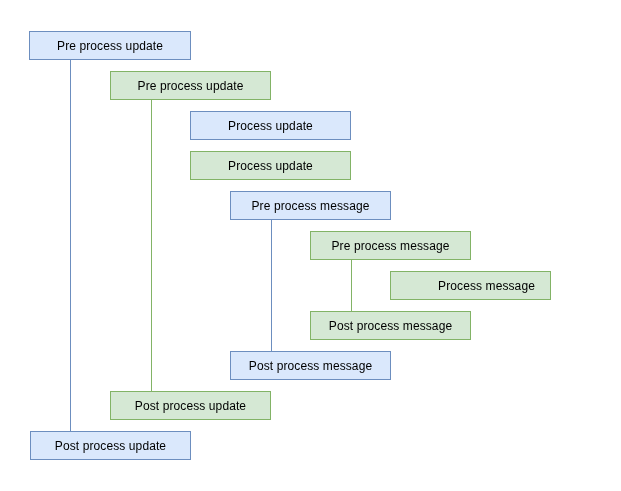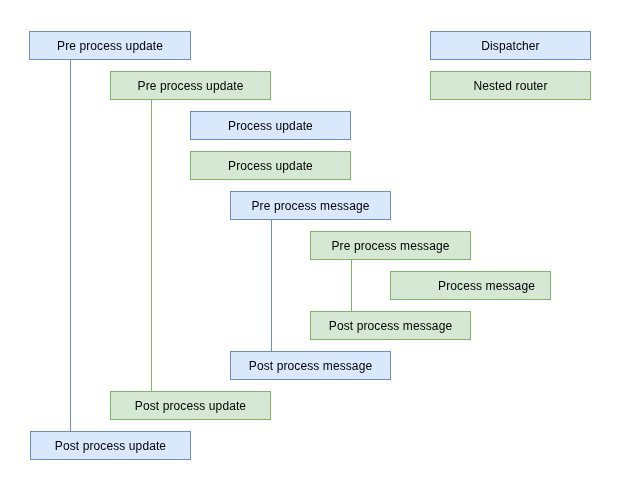--- a/index.html
+++ b/index.html
@@ -100,20 +100,14 @@
   <div class="node dispatcher" id="node-8" style="left: 230px; top: 351px; width: 161px; height: 29px;">
     <span>Post process message</span>
   </div>
   <div class="node router" id="node-9" style="left: 110px; top: 391px; width: 161px; height: 29px;">
     <span>Post process update</span>
   </div>
   <div class="node dispatcher" id="node-10" style="left: 30px; top: 431px; width: 161px; height: 29px;">
     <span>Post process update</span>
   </div>
 
-  <div class="legend-node dispatcher node" id="legend-0" style="left: 430px; top: 31px; width: 161px; height: 29px;">
-    <span>Dispatcher</span>
-  </div>
-  <div class="legend-node router node" id="legend-1" style="left: 430px; top: 71px; width: 161px; height: 29px;">
-    <span>Nested router</span>
-  </div>
 
 </div>
 
 </body></html>

